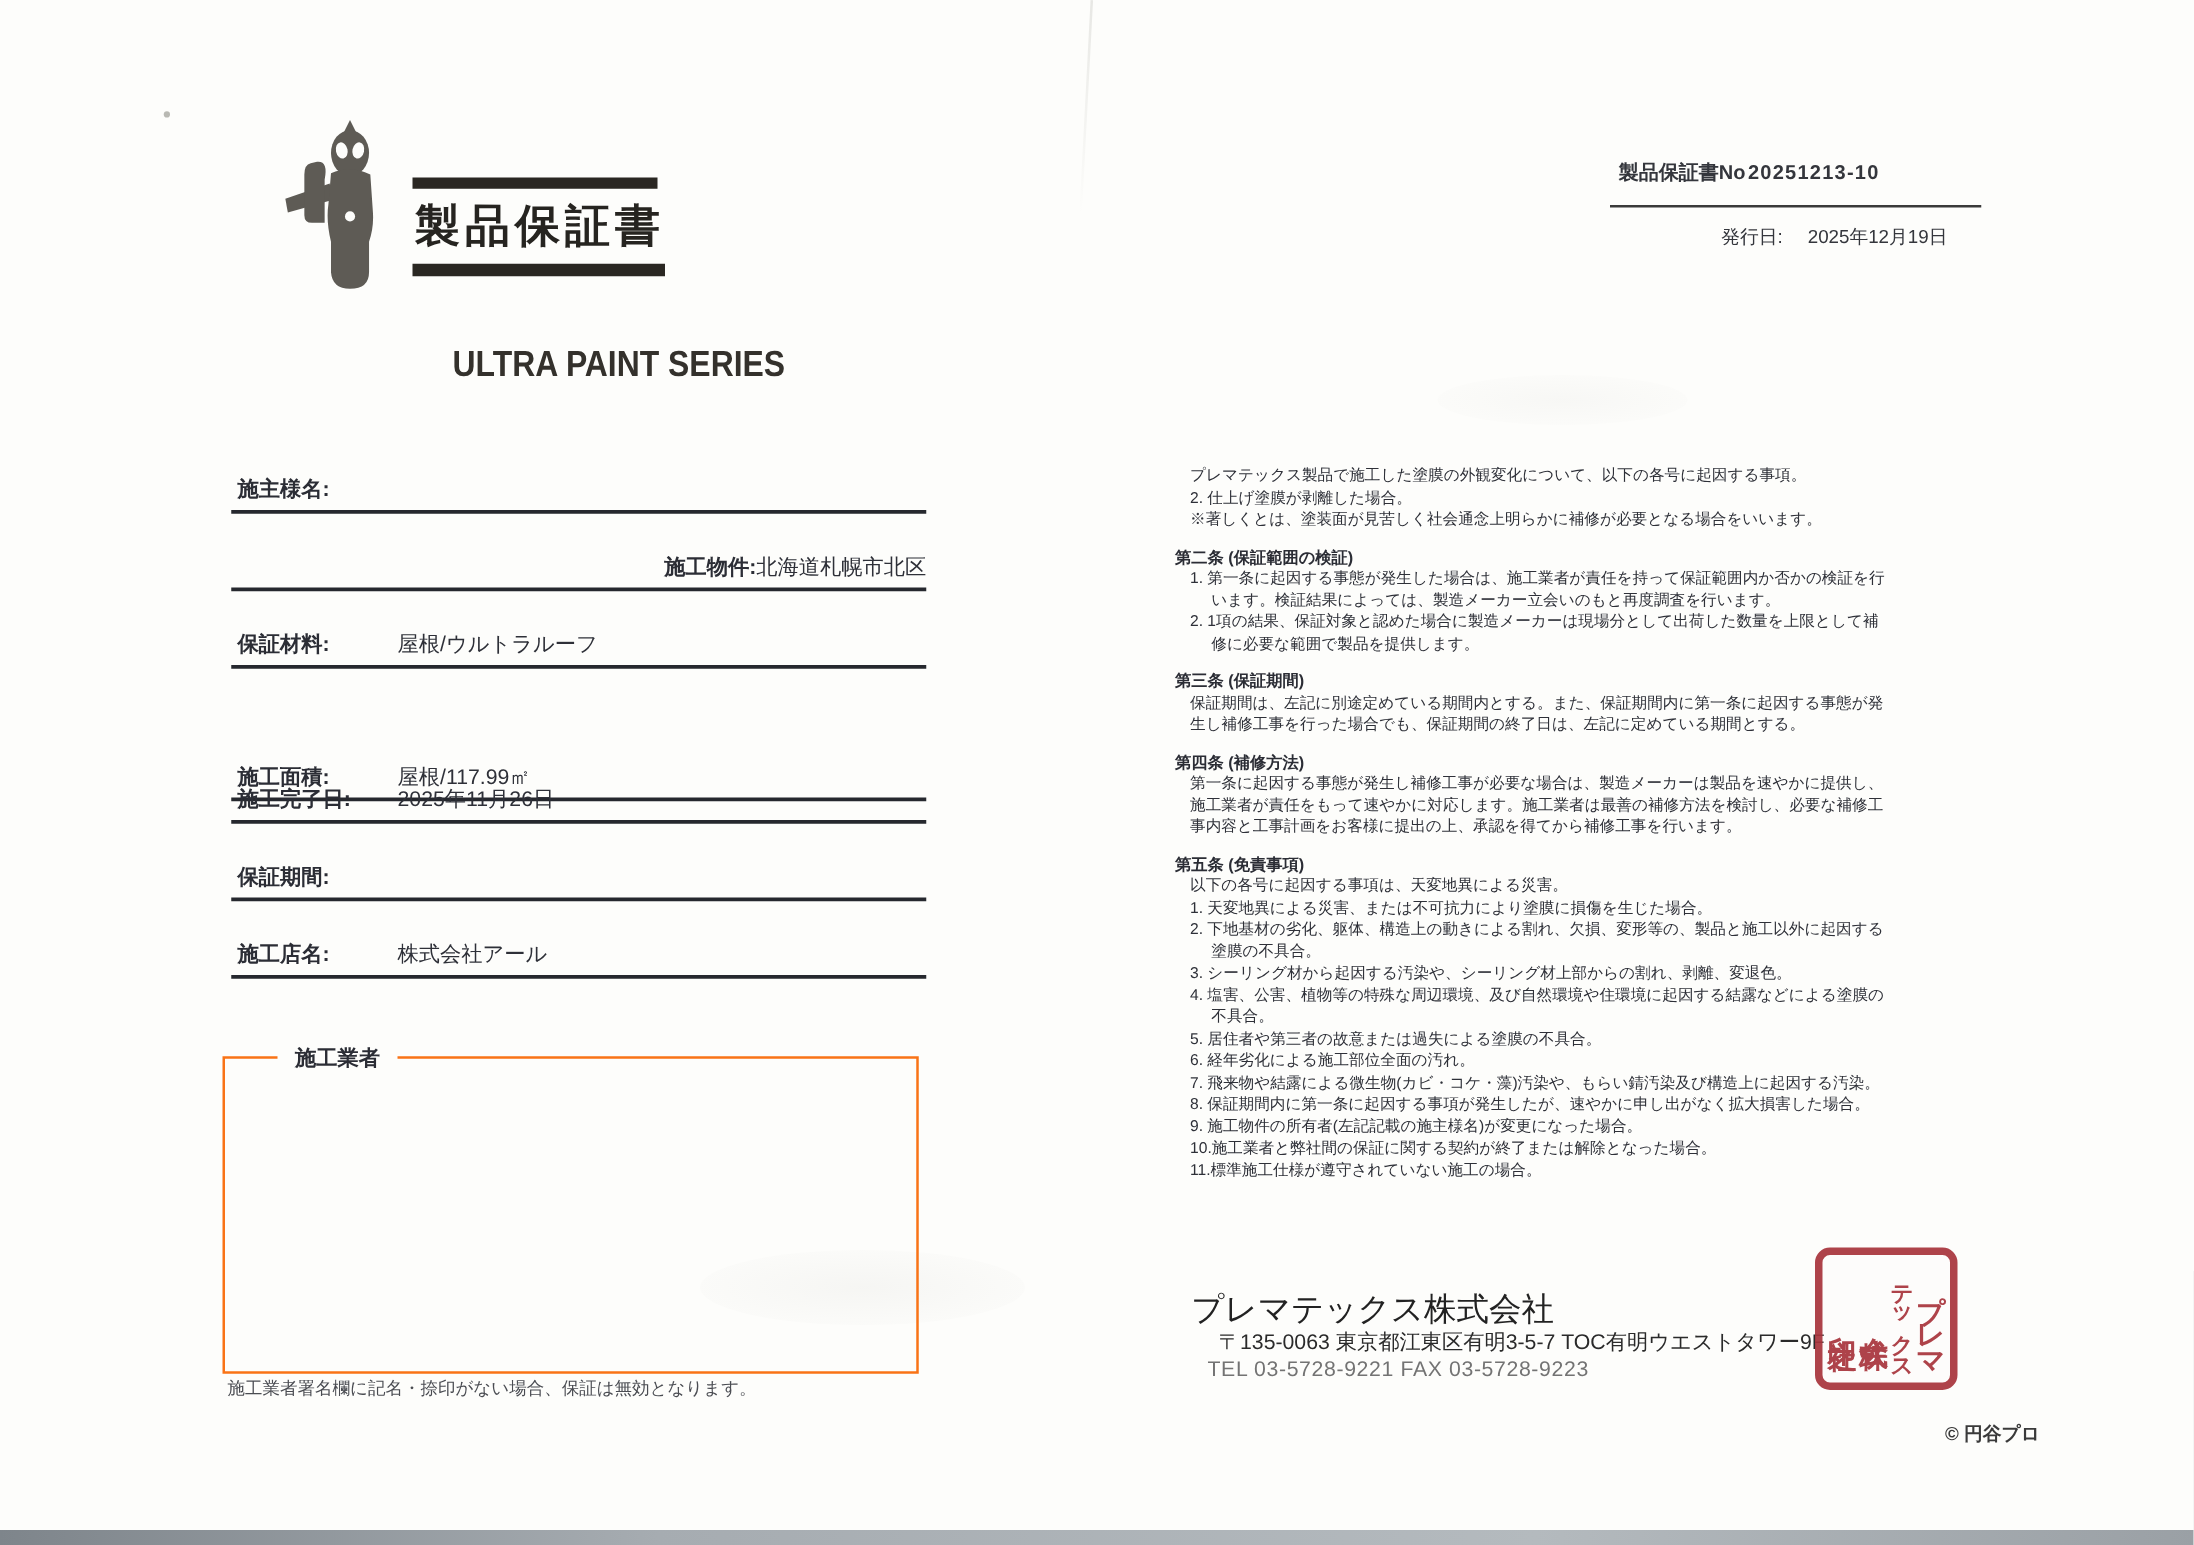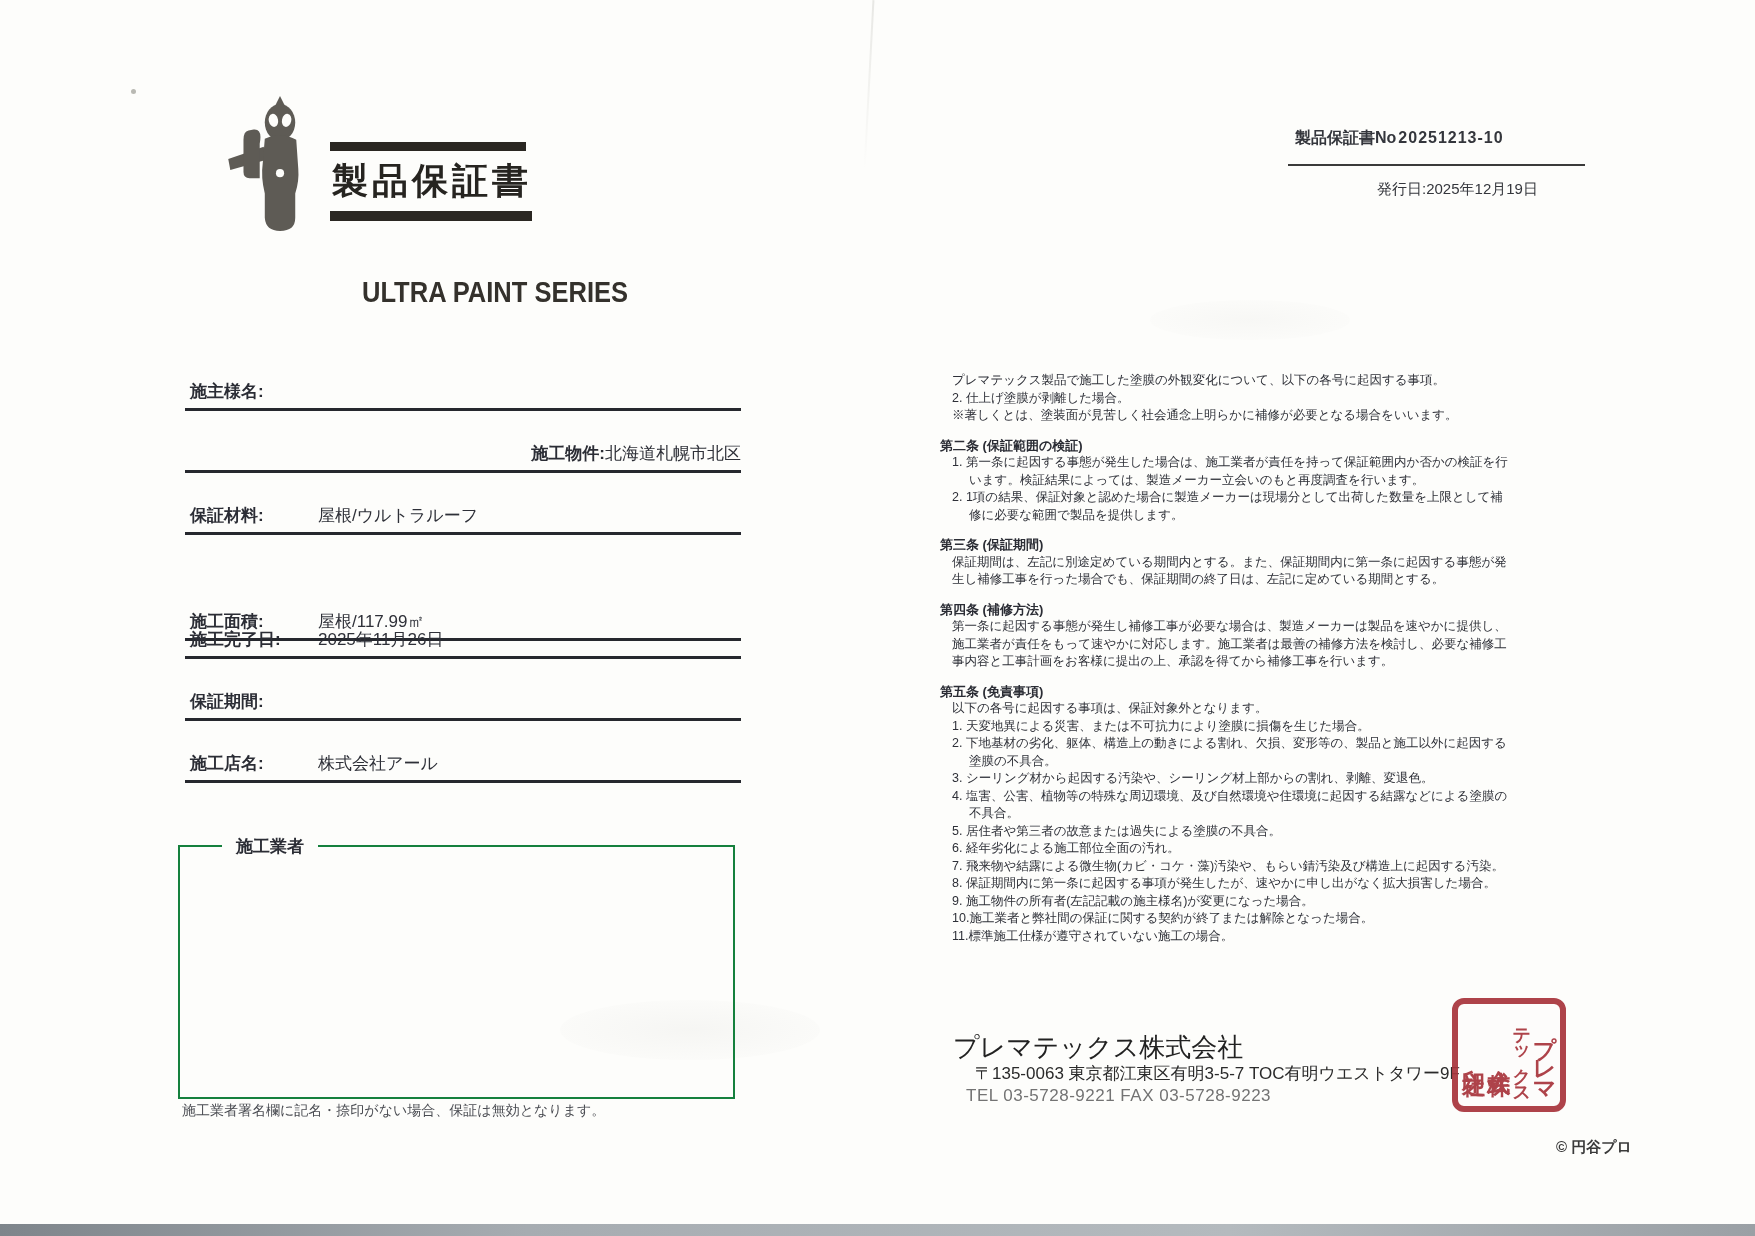--- a/index.html
+++ b/index.html
@@ -25,32 +25,32 @@
   .brand{
     position:absolute;left:32px;top:134px;white-space:nowrap;
     font-size:29px;font-weight:bold;color:#34312c;letter-spacing:0px;
     transform:scaleX(0.88);transform-origin:left center;
   }
   
   .doc-no{position:absolute;left:1295px;top:128px;font-size:16px;font-weight:bold;color:#34363c;white-space:nowrap;}
   .doc-no .num{margin-left:2px;letter-spacing:1px;}
   .doc-underline{position:absolute;left:1288px;top:164px;width:297px;height:2px;background:#3a3a3a;}
   .issue-date{position:absolute;left:1377px;top:180px;font-size:15px;color:#34363c;white-space:nowrap;}
-  .issue-date .val{margin-left:0;}
+  .issue-date .val{margin-left:20px;}
   
   .field-row{
     position:absolute;left:185px;width:556px;height:28px;
     border-bottom:3px solid #26282e;
   }
   .field-label{display:inline-block;width:128px;padding-left:5px;font-size:17px;font-weight:bold;color:#2b2d35;white-space:nowrap;}
   .field-value{font-size:17px;color:#2e3038;white-space:nowrap;}
   
   .contractor-box{
     position:absolute;left:178px;top:845px;width:553px;height:250px;
-    border:2px solid #15803d;
+    border:2px solid #f97316;
   }
   .contractor-legend{
     position:absolute;left:42px;top:-12px;
     background:#fdfdfb;padding:0 14px;
     font-size:17px;font-weight:bold;color:#2b2d35;white-space:nowrap;
   }
   .contractor-note{
     position:absolute;left:182px;top:1102px;
     font-size:14px;color:#4a4c52;white-space:nowrap;
   }
@@ -202,21 +202,21 @@
   <section class="term">
     <div class="term-heading">第四条 (補修方法)</div>
     <div class="term-body">
           <div class="term-intro">第一条に起因する事態が発生し補修工事が必要な場合は、製造メーカーは製品を速やかに提供し、施工業者が責任をもって速やかに対応します。施工業者は最善の補修方法を検討し、必要な補修工事内容と工事計画をお客様に提出の上、承認を得てから補修工事を行います。</div>
         </div>
   </section>
 
   <section class="term">
     <div class="term-heading">第五条 (免責事項)</div>
     <div class="term-body">
-          <div class="term-intro">以下の各号に起因する事項は、保証対象外となります。</div>
+          <div class="term-intro">以下の各号に起因する事項は、天変地異による災害。</div>
           <div class="term-item">1. 天変地異による災害、または不可抗力により塗膜に損傷を生じた場合。</div>
           <div class="term-item">2. 下地基材の劣化、躯体、構造上の動きによる割れ、欠損、変形等の、製品と施工以外に起因する塗膜の不具合。</div>
           <div class="term-item">3. シーリング材から起因する汚染や、シーリング材上部からの割れ、剥離、変退色。</div>
           <div class="term-item">4. 塩害、公害、植物等の特殊な周辺環境、及び自然環境や住環境に起因する結露などによる塗膜の不具合。</div>
           <div class="term-item">5. 居住者や第三者の故意または過失による塗膜の不具合。</div>
           <div class="term-item">6. 経年劣化による施工部位全面の汚れ。</div>
           <div class="term-item">7. 飛来物や結露による微生物(カビ・コケ・藻)汚染や、もらい錆汚染及び構造上に起因する汚染。</div>
           <div class="term-item">8. 保証期間内に第一条に起因する事項が発生したが、速やかに申し出がなく拡大損害した場合。</div>
           <div class="term-item">9. 施工物件の所有者(左記記載の施主様名)が変更になった場合。</div>
           <div class="term-item">10.施工業者と弊社間の保証に関する契約が終了または解除となった場合。</div>

